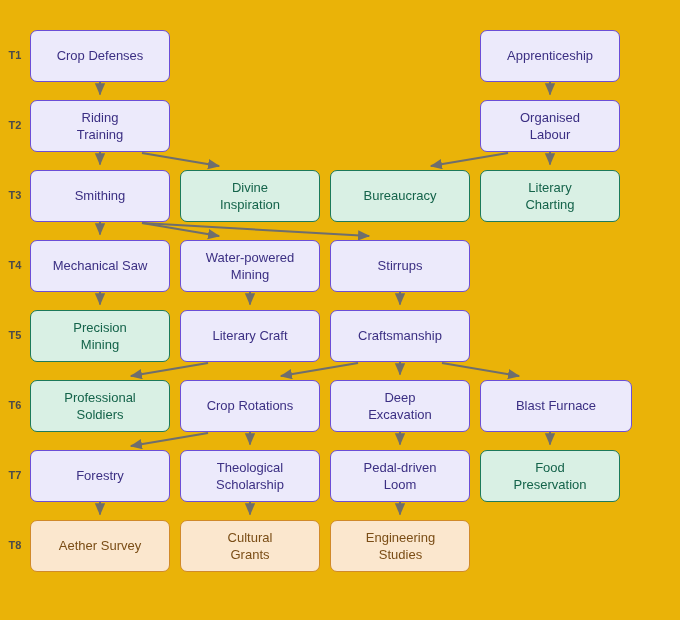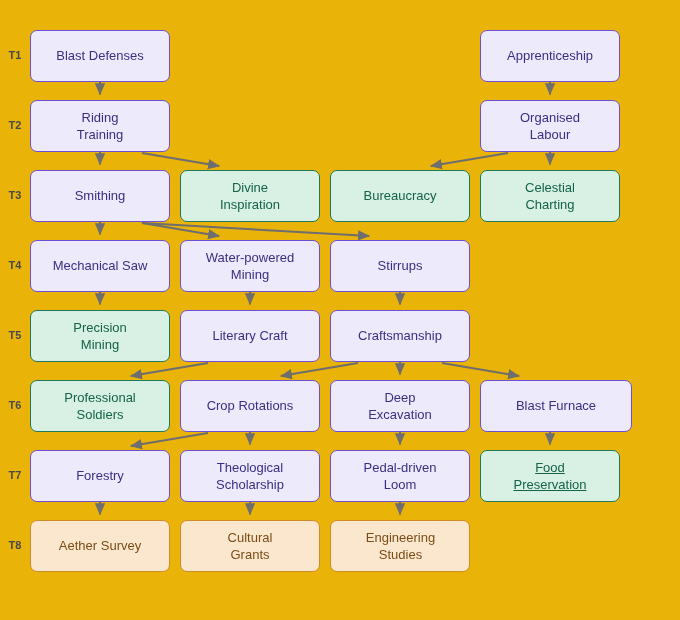--- a/index.html
+++ b/index.html
@@ -138,21 +138,21 @@
       <div class="tier-label" style="left: 4px; top: 119px;">T2</div>
       <div class="tier-label" style="left: 4px; top: 189px;">T3</div>
       <div class="tier-label" style="left: 4px; top: 259px;">T4</div>
       <div class="tier-label" style="left: 4px; top: 329px;">T5</div>
       <div class="tier-label" style="left: 4px; top: 399px;">T6</div>
       <div class="tier-label" style="left: 4px; top: 469px;">T7</div>
       <div class="tier-label" style="left: 4px; top: 539px;">T8</div>
     </div>
   <div id="nodes">
       <div class="node kind-research" style="left: 30px; top: 30px; width: 140px; height: 52px;">
-        <span class="node-label">Blast Defenses</span>
+        <span class="node-label">Crop Defenses</span>
       </div>
       <div class="node kind-research" style="left: 480px; top: 30px; width: 140px; height: 52px;">
         <span class="node-label">Apprenticeship</span>
       </div>
       <div class="node kind-research" style="left: 30px; top: 100px; width: 140px; height: 52px;">
         <span class="node-label">Riding
 Training</span>
       </div>
       <div class="node kind-research" style="left: 480px; top: 100px; width: 140px; height: 52px;">
         <span class="node-label">Organised
@@ -162,21 +162,21 @@
         <span class="node-label">Smithing</span>
       </div>
       <div class="node kind-terminal" style="left: 180px; top: 170px; width: 140px; height: 52px;">
         <span class="node-label">Divine
 Inspiration</span>
       </div>
       <div class="node kind-terminal" style="left: 330px; top: 170px; width: 140px; height: 52px;">
         <span class="node-label">Bureaucracy</span>
       </div>
       <div class="node kind-terminal" style="left: 480px; top: 170px; width: 140px; height: 52px;">
-        <span class="node-label">Celestial
+        <span class="node-label">Literary
 Charting</span>
       </div>
       <div class="node kind-research" style="left: 30px; top: 240px; width: 140px; height: 52px;">
         <span class="node-label">Mechanical Saw</span>
       </div>
       <div class="node kind-research" style="left: 180px; top: 240px; width: 140px; height: 52px;">
         <span class="node-label">Water-powered
 Mining</span>
       </div>
       <div class="node kind-research" style="left: 330px; top: 240px; width: 140px; height: 52px;">
@@ -210,21 +210,21 @@
         <span class="node-label">Forestry</span>
       </div>
       <div class="node kind-research" style="left: 180px; top: 450px; width: 140px; height: 52px;">
         <span class="node-label">Theological
 Scholarship</span>
       </div>
       <div class="node kind-research" style="left: 330px; top: 450px; width: 140px; height: 52px;">
         <span class="node-label">Pedal-driven
 Loom</span>
       </div>
-      <div class="node kind-terminal" style="left: 480px; top: 450px; width: 140px; height: 52px; text-decoration: underline;">
+      <div class="node kind-terminal" style="left: 480px; top: 450px; width: 140px; height: 52px;">
         <span class="node-label">Food
 Preservation</span>
       </div>
       <div class="node kind-bonus" style="left: 30px; top: 520px; width: 140px; height: 52px;">
         <span class="node-label">Aether Survey</span>
       </div>
       <div class="node kind-bonus" style="left: 180px; top: 520px; width: 140px; height: 52px;">
         <span class="node-label">Cultural
 Grants</span>
       </div>

